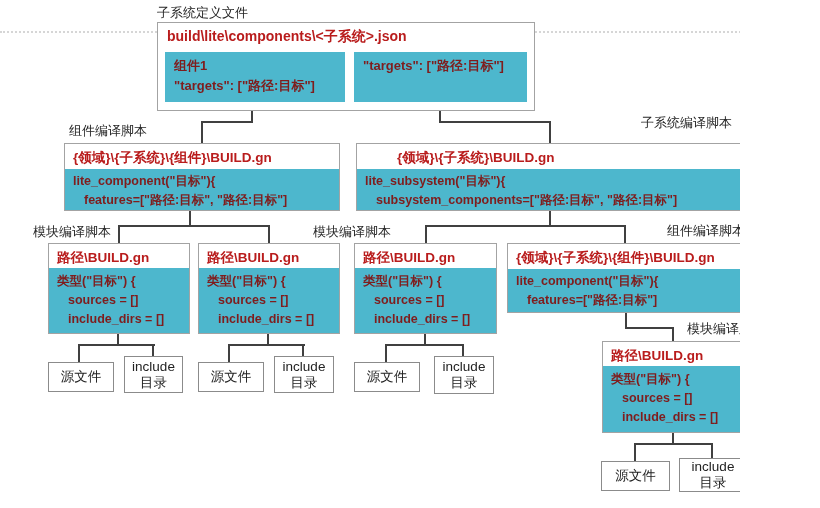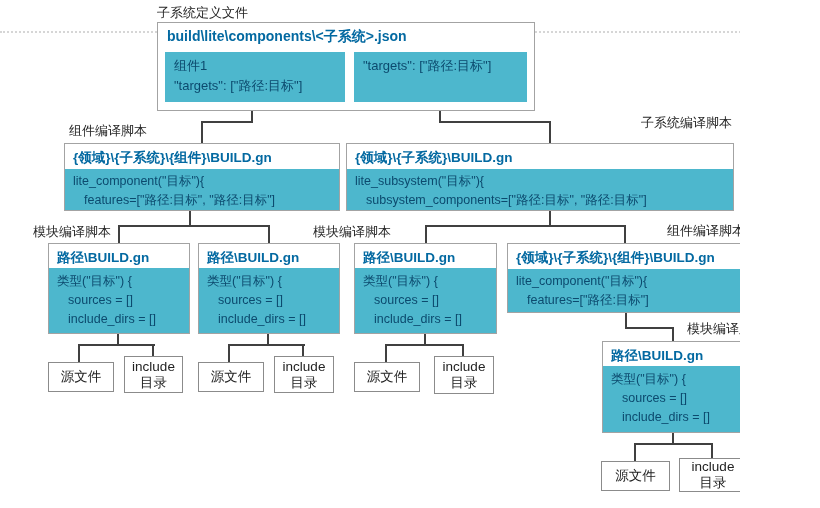--- a/index.html
+++ b/index.html
@@ -12,26 +12,26 @@
     border-top:2px dotted #d6d6d6; z-index:0;
   }
   .lbl {
     position:absolute; font-size:13px; color:#262626; white-space:nowrap; z-index:3;
   }
   .node {
     position:absolute; background:#ffffff; border:1px solid #a3a3a3;
     box-sizing:border-box; z-index:2;
   }
   .node-title {
-    font-weight:700; font-size:13.5px; color:#0369a1;
+    font-weight:700; font-size:13.5px; color:#b91c1c;
     padding:5px 8px 0 8px; white-space:nowrap; overflow:hidden;
   }
   .top-title { font-size:14px; padding:5px 0 0 9px; }
   .teal {
-    position:absolute; background:#4db7cd; color:#0c4a6e; font-weight:400;
+    position:absolute; background:#4db7cd; color:#7f1d1d; font-weight:700;
     box-sizing:border-box; z-index:2;
   }
   .teal-body { left:0; right:0; bottom:0; padding:3px 8px; }
   .code-line { white-space:nowrap; line-height:19px; font-size:12.5px; overflow:hidden; }
   .indent { padding-left:11px; }
   .comp-block { padding:4px 9px; }
   .comp-block .code-line { line-height:20px; font-size:13px; }
   .leaf {
     position:absolute; background:#ffffff; border:1px solid #8b8b8b;
     box-sizing:border-box; display:flex; flex-direction:column;
@@ -67,21 +67,21 @@
   </div>
 
   <div class="node" style="left:64px; top:143px; width:276px; height:68px;">
     <div class="node-title">{领域}\{子系统}\{组件}\BUILD.gn</div>
     <div class="teal teal-body" style="top:25px;">
       <div class="code-line">lite_component("目标"){</div>
       <div class="code-line indent">features=["路径:目标", "路径:目标"]</div>
     </div>
   </div>
 
-  <div class="node" style="left:346px; top:143px; width:388px; height:68px;">
+  <div class="node" style="left:356px; top:143px; width:388px; height:68px;padding-left:32px;">
     <div class="node-title">{领域}\{子系统}\BUILD.gn</div>
     <div class="teal teal-body" style="top:25px;">
       <div class="code-line">lite_subsystem("目标"){</div>
       <div class="code-line indent">subsystem_components=["路径:目标", "路径:目标"]</div>
     </div>
   </div>
 
   <div class="node" style="left:48px; top:243px; width:142px; height:91px;">
     <div class="node-title">路径\BUILD.gn</div>
     <div class="teal teal-body" style="top:24px; padding-top:4px;">

